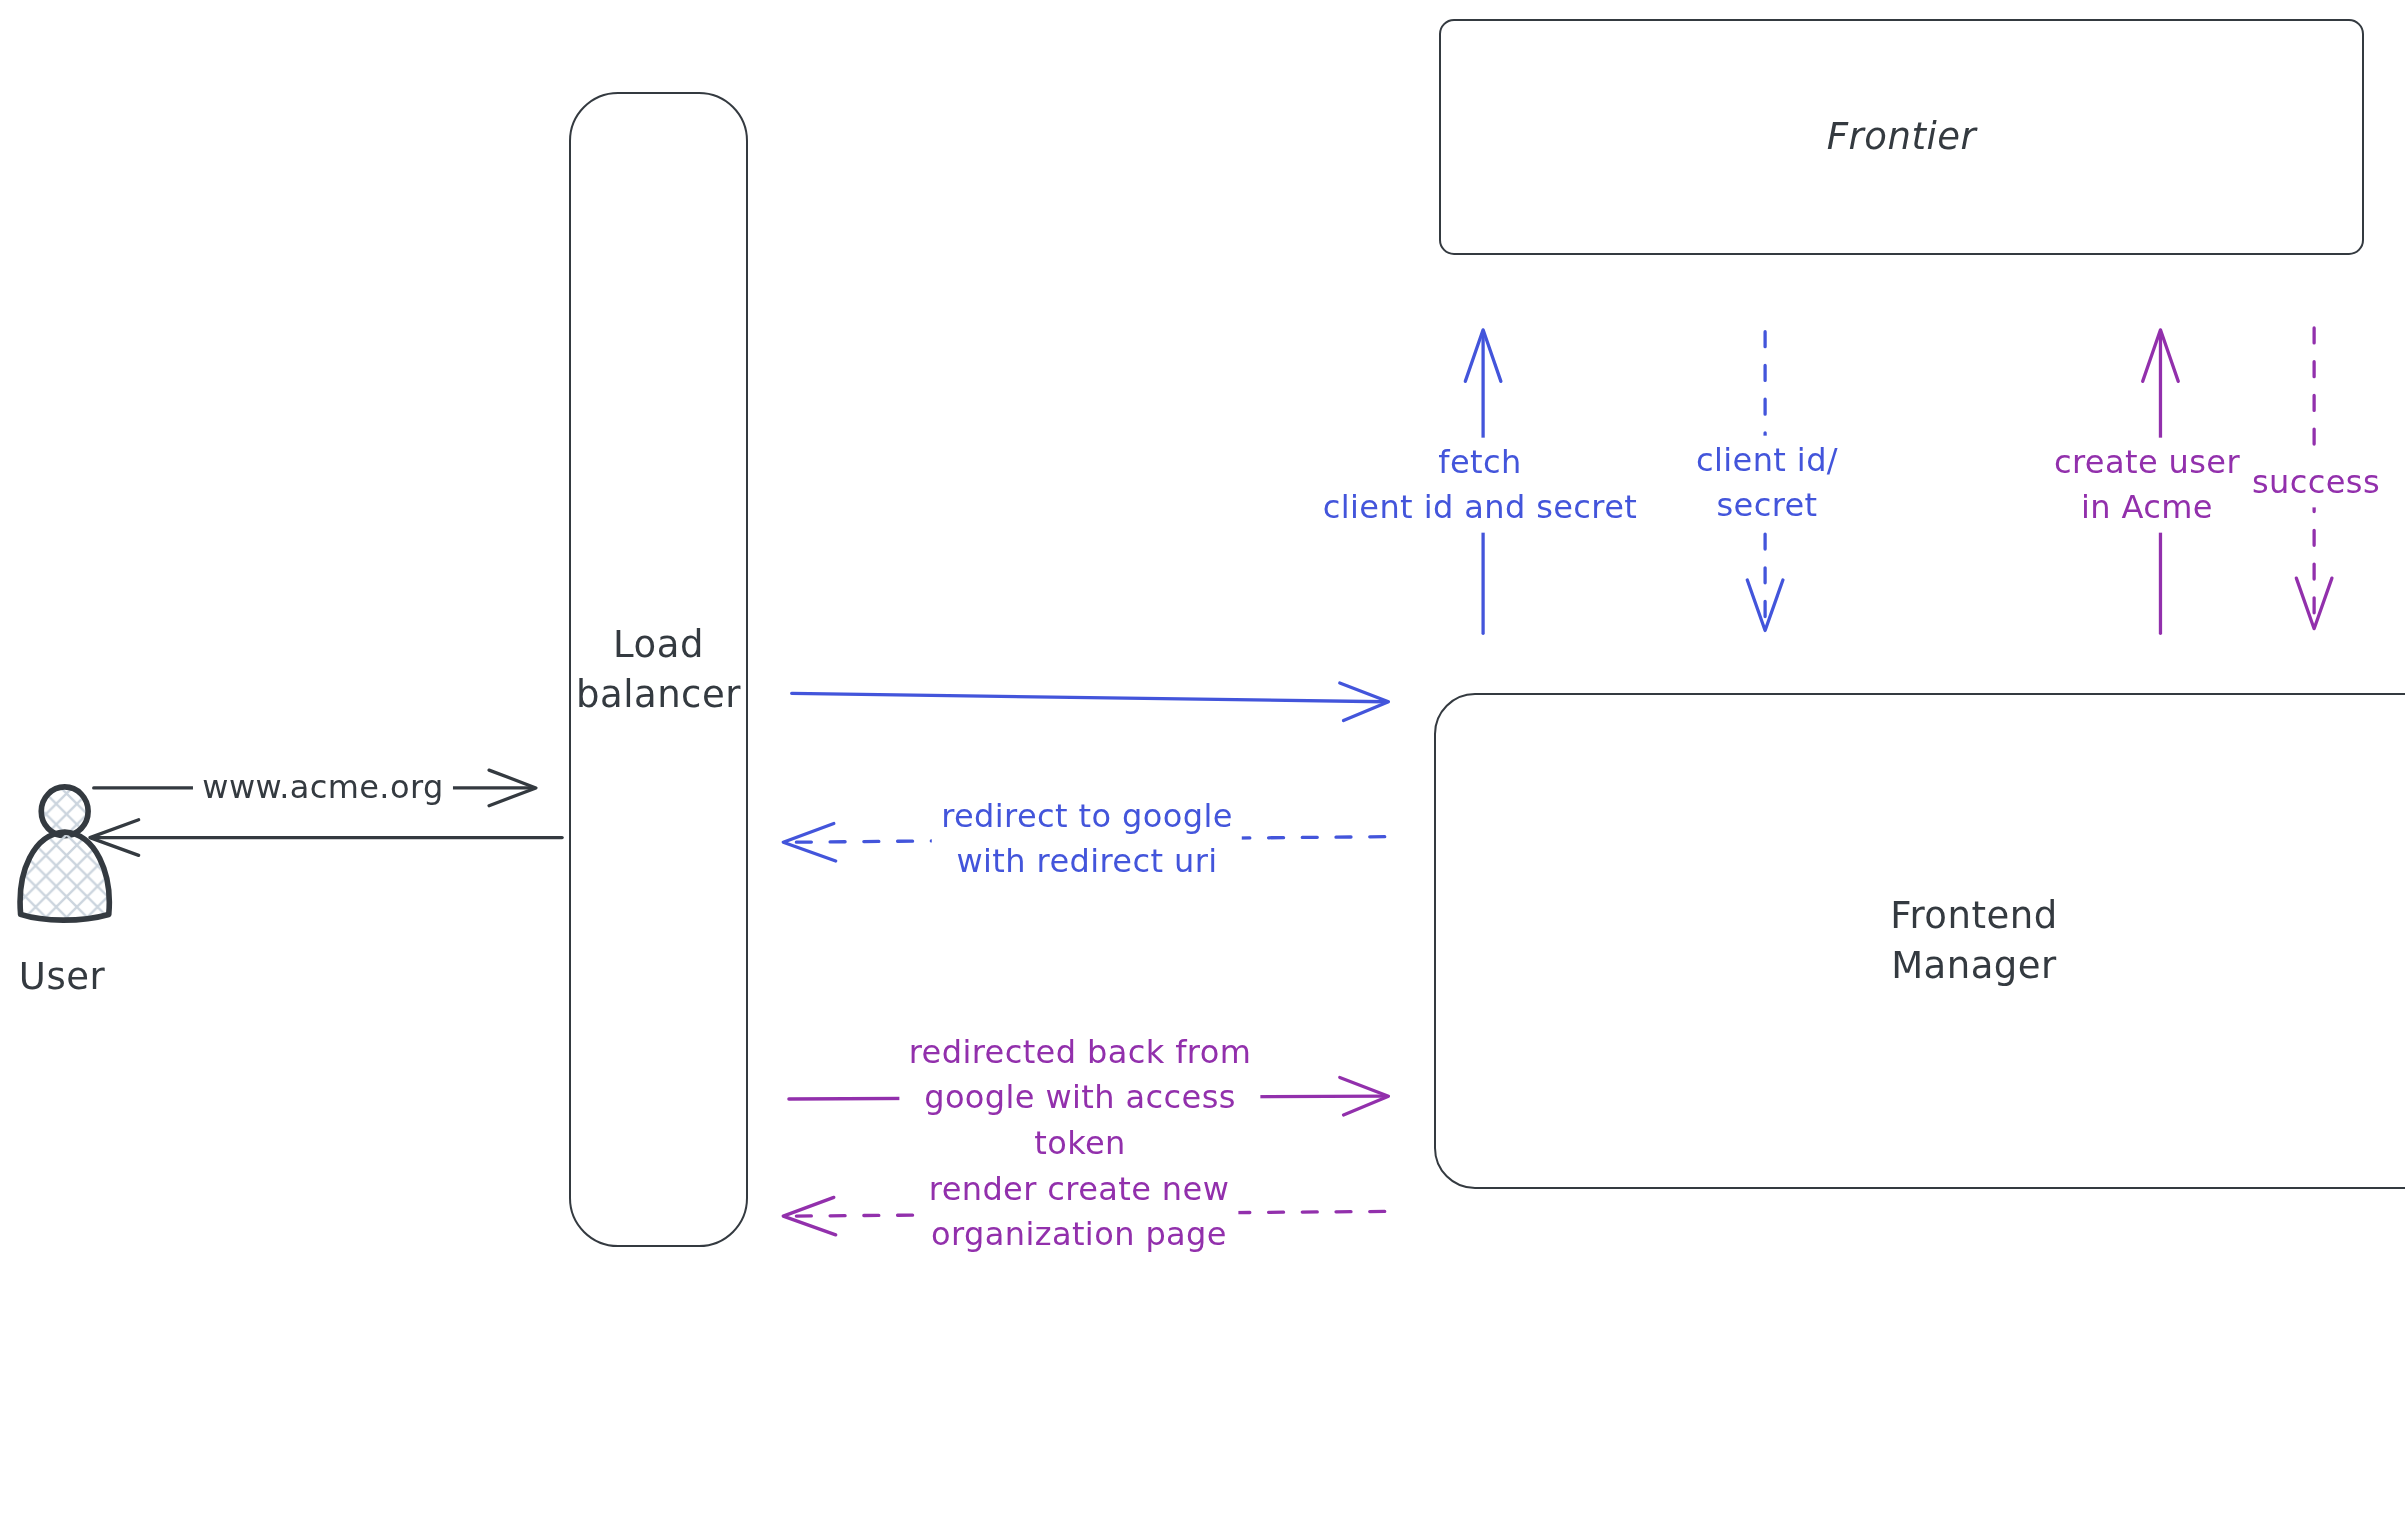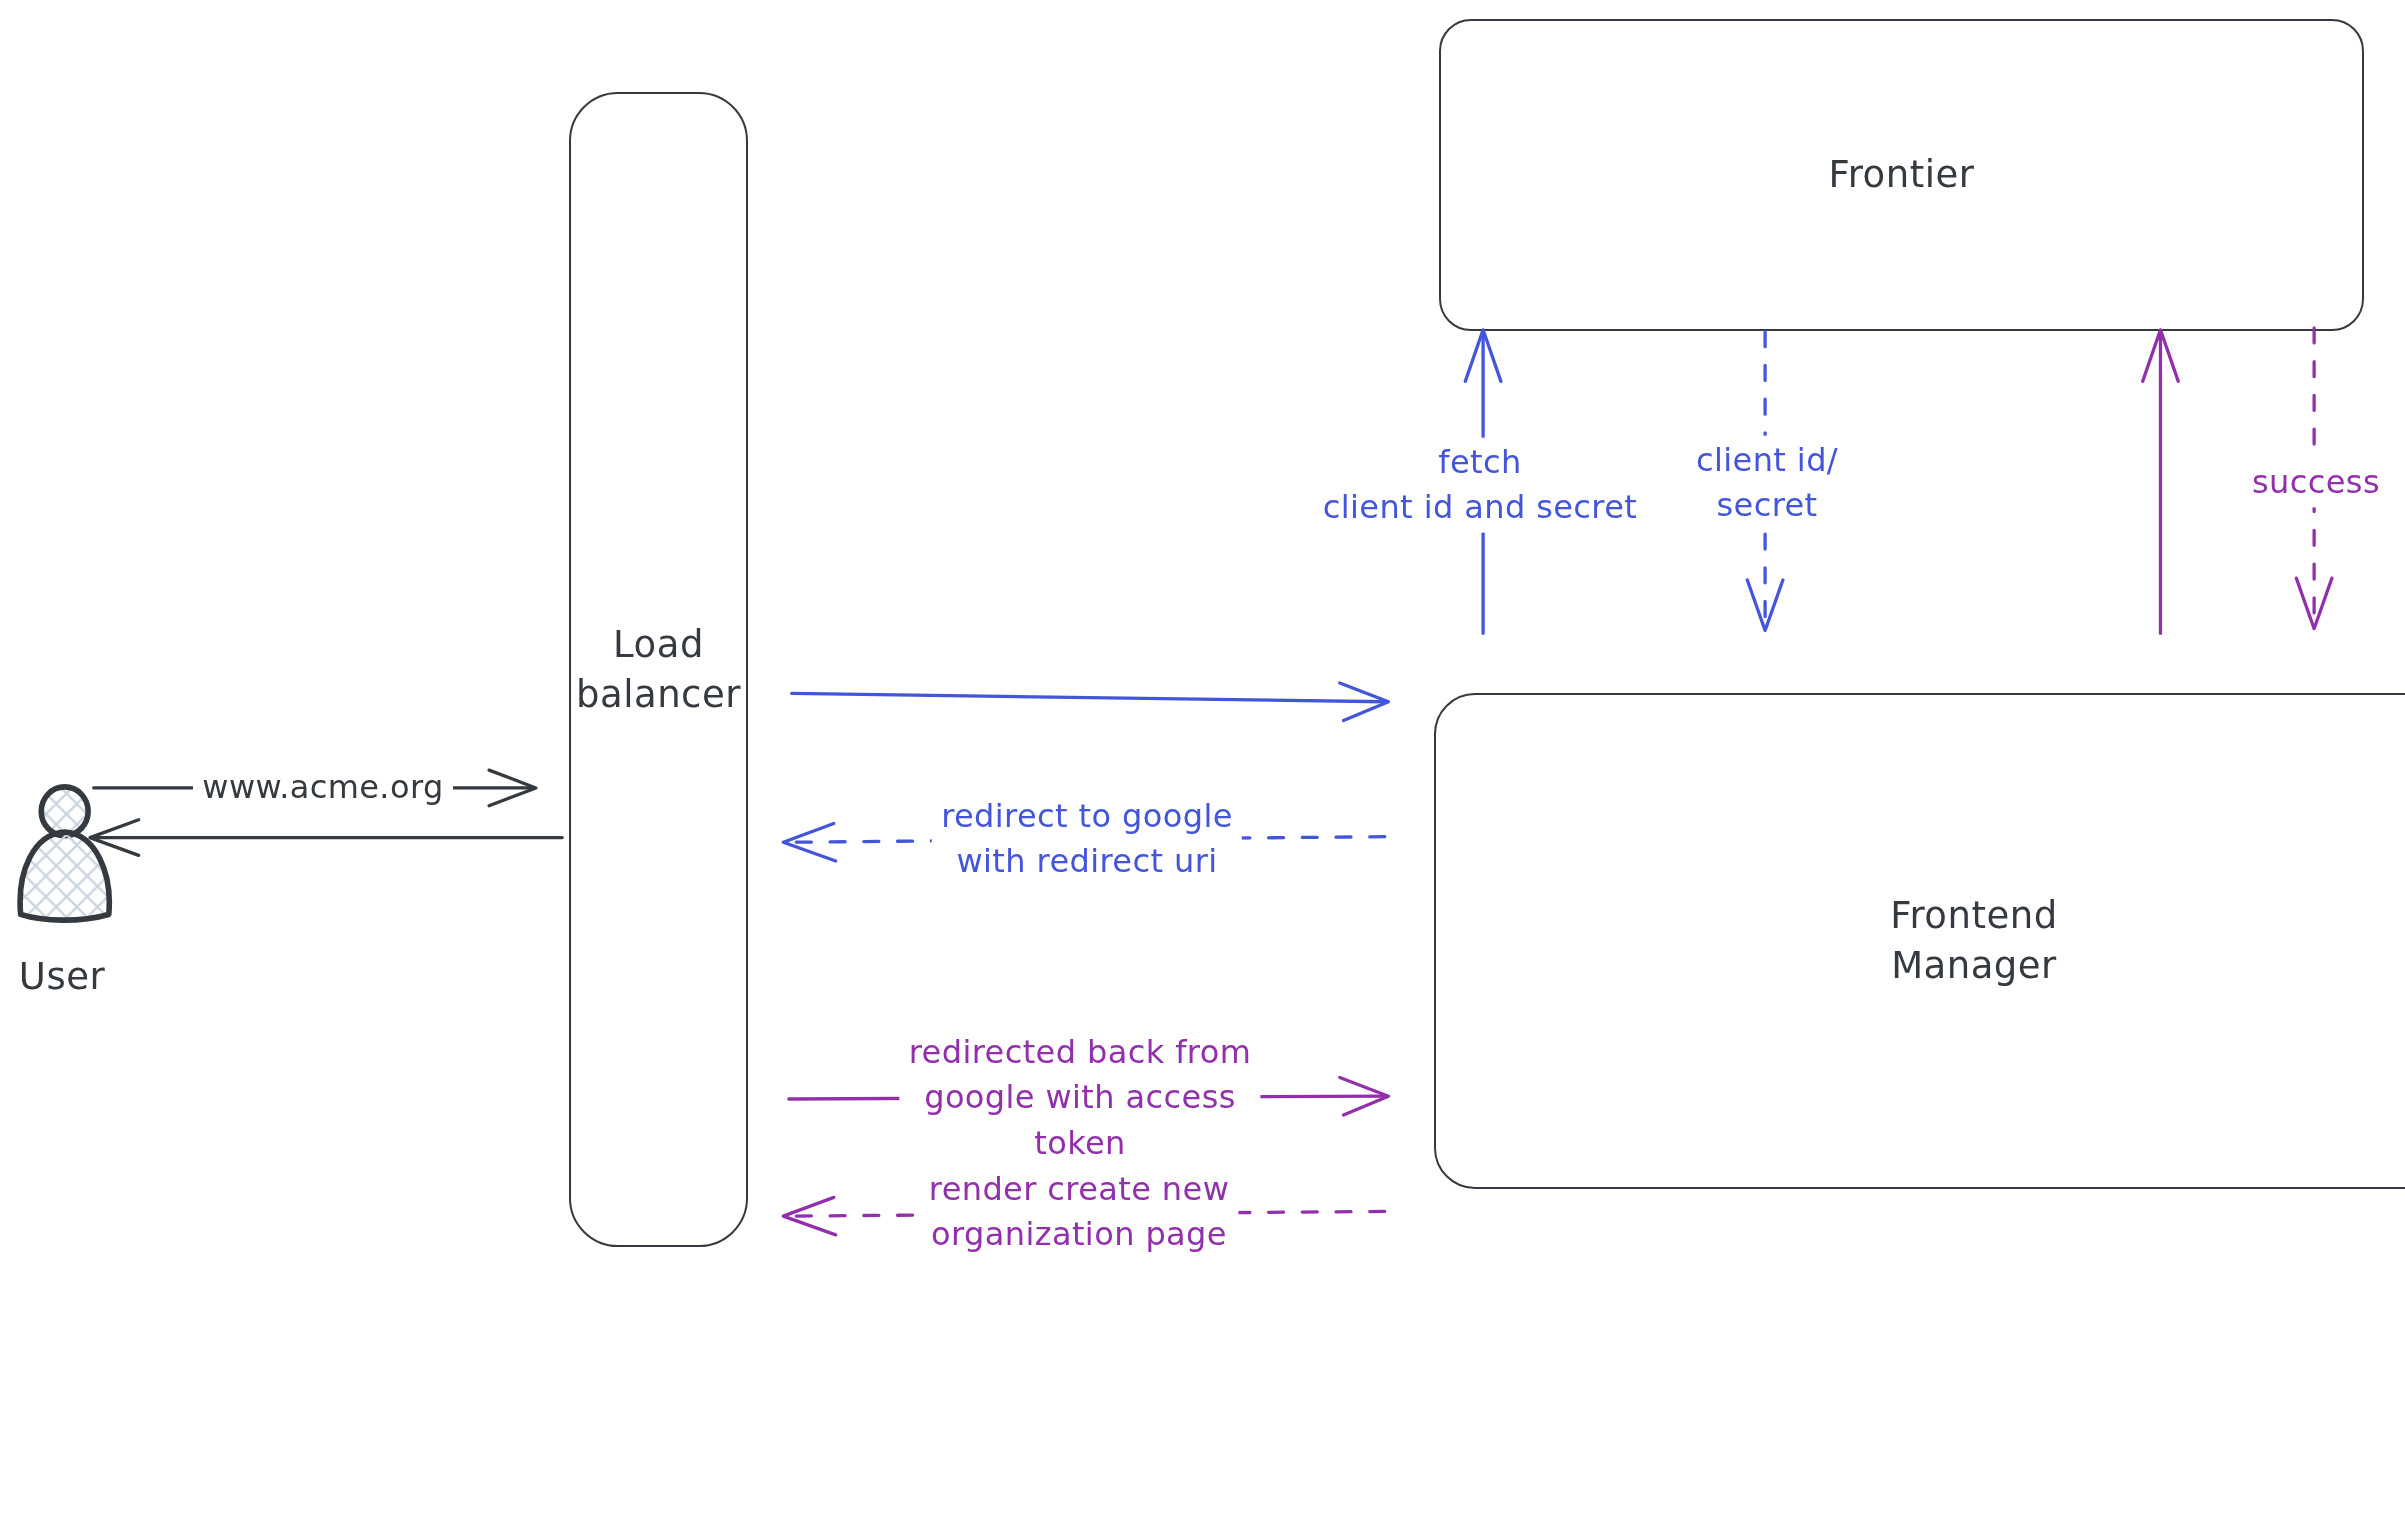--- a/index.html
+++ b/index.html
@@ -31,21 +31,21 @@
   }
   .node-label {
     font-size: 37px;
     line-height: 1.35;
     text-align: center;
     white-space: pre-line;
     color: var(--ink);
     letter-spacing: 0.5px;
   }
   #load-balancer { left: 569px; top: 92px; width: 179px; height: 1155px; border-radius: 49px; }
-  #frontier { left: 1439px; top: 19px; width: 925px; height: 312px; border-radius: 32px; }
+  #frontier { left: 1439px; top: 19px; width: 925px; height: 236px; border-radius: 15px; font-style: italic; }
   #frontend-manager { left: 1434px; top: 693px; width: 1080px; height: 496px; border-radius: 41px; }
 
   
   #arrows { position: absolute; left: 0; top: 0; z-index: 3; pointer-events: none; }
   #arrows path, #arrows line {
     fill: none;
     stroke-width: 3.5;
     stroke-linecap: round;
     stroke-linejoin: round;
   }
@@ -169,20 +169,22 @@
 
   <div class="arrow-label c-blue" style="left:1087px; top:839px;">redirect to google
 with redirect uri</div>
 
   <div class="arrow-label c-blue" style="left:1480px; top:485px;">fetch
 client id and secret</div>
 
   <div class="arrow-label c-blue" style="left:1767px; top:483px;">client id/
 secret</div>
 
+  <div class="arrow-label c-purple" style="left:2147px; top:485px;">create user
+in Acme</div>
 
   <div class="arrow-label c-purple" style="left:2316px; top:483px;">success</div>
 
   <div class="arrow-label c-purple" style="left:1080px; top:1098px;">redirected back from
 google with access
 token</div>
 
   <div class="arrow-label c-purple" style="left:1079px; top:1212px;">render create new
 organization page</div>
 

